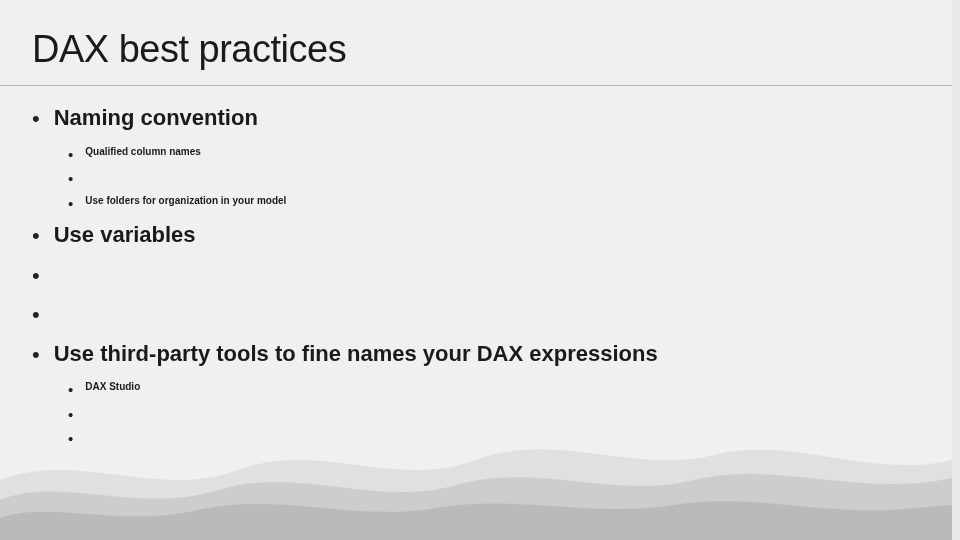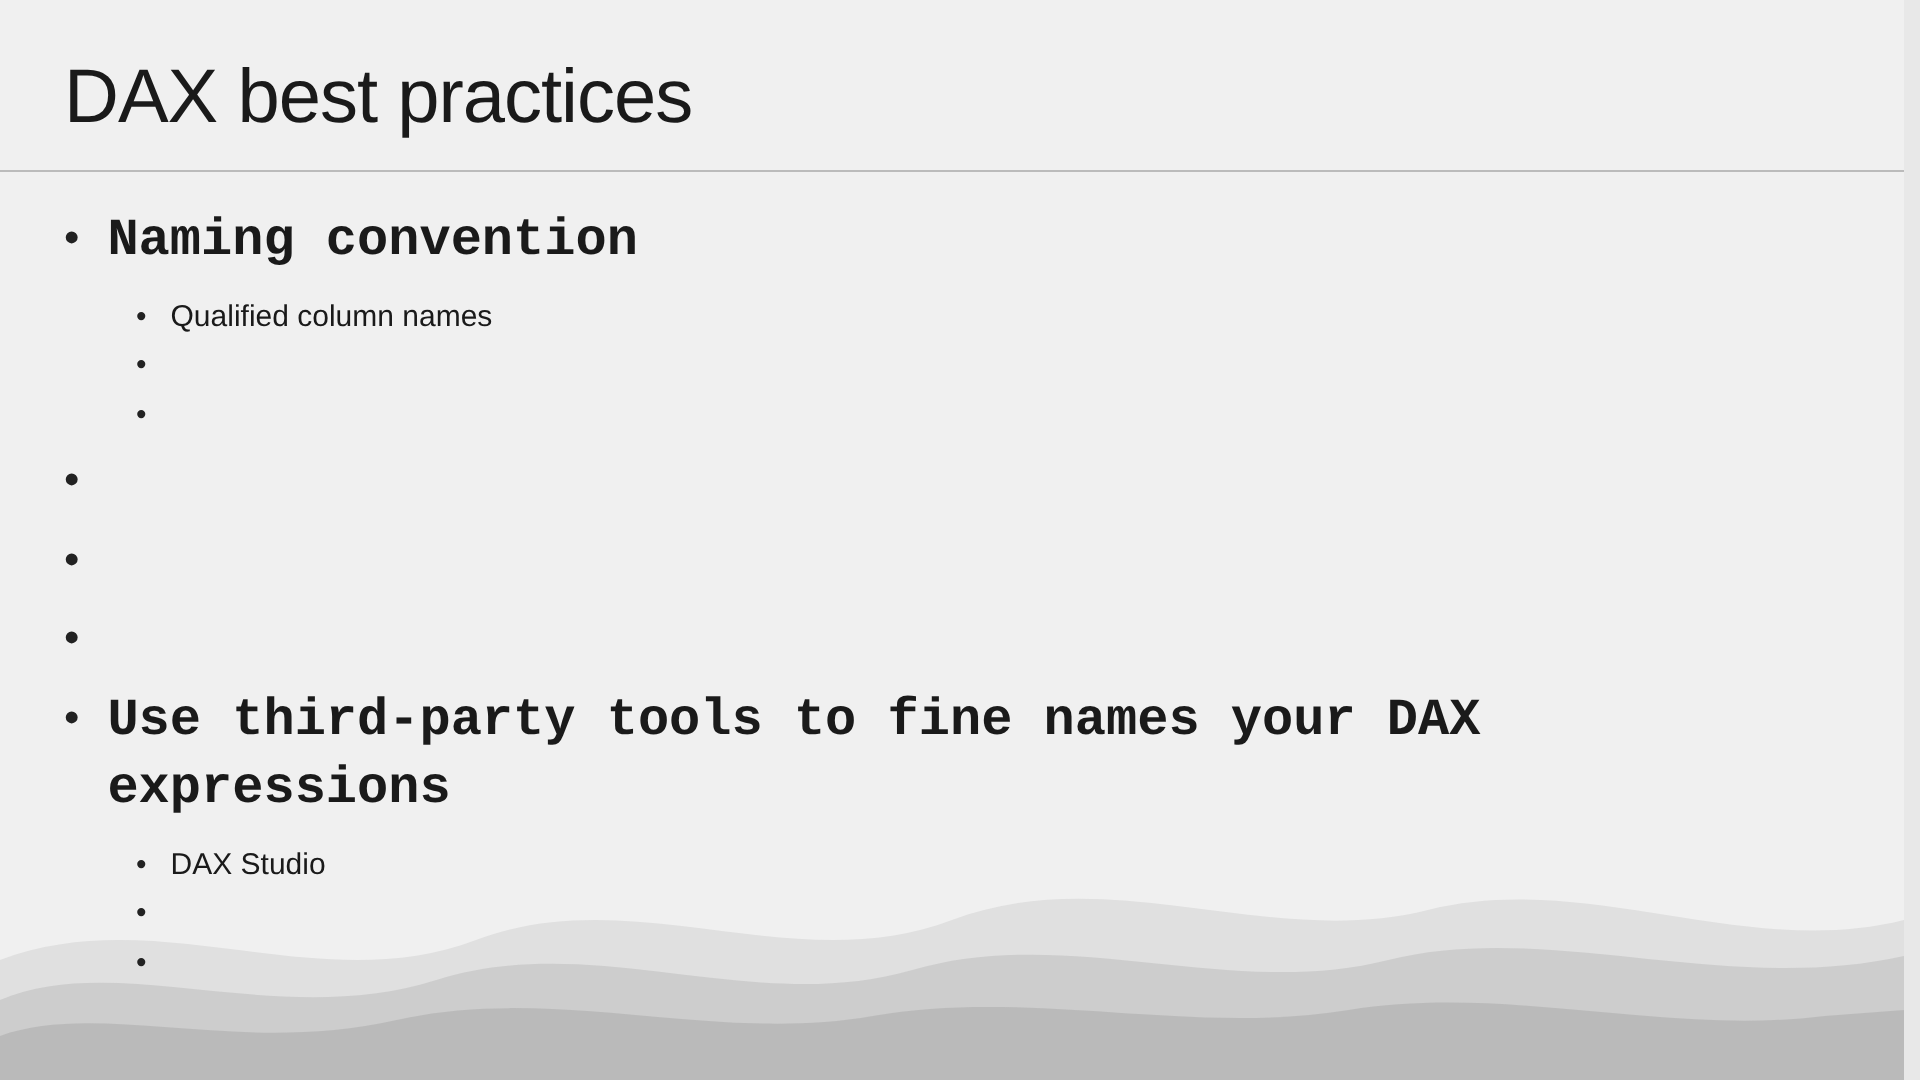--- a/index.html
+++ b/index.html
@@ -63,25 +63,24 @@
     .bullet-dot {
       font-size: 22px;
       color: #222;
       margin-right: 14px;
       margin-top: 1px;
       flex-shrink: 0;
       line-height: 1.3;
     }
 
     .bullet-text {
-      font-size: 26px;
+      font-size: 22px;
       font-weight: 700;
       color: #1a1a1a;
       line-height: 1.3;
-      font-family: Liberation Mono, monospace;
     }
 
     .sub-bullets {
       margin-left: 36px;
       margin-bottom: 6px;
     }
 
     .sub-bullet {
       display: flex;
       align-items: flex-start;
@@ -90,24 +89,24 @@
 
     .sub-dot {
       font-size: 15px;
       color: #222;
       margin-right: 12px;
       flex-shrink: 0;
       line-height: 1.5;
     }
 
     .sub-text {
-      font-size: 15px;
+      font-size: 10px;
       color: #1a1a1a;
       line-height: 1.5;
-      font-weight: 400;
+      font-weight: 700;
     }
 
     .main-bullet-group {
       margin-bottom: 4px;
     }
   </style>
 </head>
 <body>
 
 <div class="slide">
@@ -135,27 +134,29 @@
       <div class="sub-bullets">
         <div class="sub-bullet">
           <span class="sub-dot">•</span>
           <span class="sub-text">Qualified column names</span>
         </div>
         <div class="sub-bullet">
           <span class="sub-dot">•</span>
         </div>
         <div class="sub-bullet">
           <span class="sub-dot">•</span>
+          <span class="sub-text">Use folders for organization in your model</span>
         </div>
       </div>
     </div>
 
     <div class="main-bullet-group">
       <div class="main-bullet">
         <span class="bullet-dot">•</span>
+        <span class="bullet-text">Use variables</span>
       </div>
     </div>
 
     <div class="main-bullet-group">
       <div class="main-bullet">
         <span class="bullet-dot">•</span>
       </div>
     </div>
 
     <div class="main-bullet-group">

